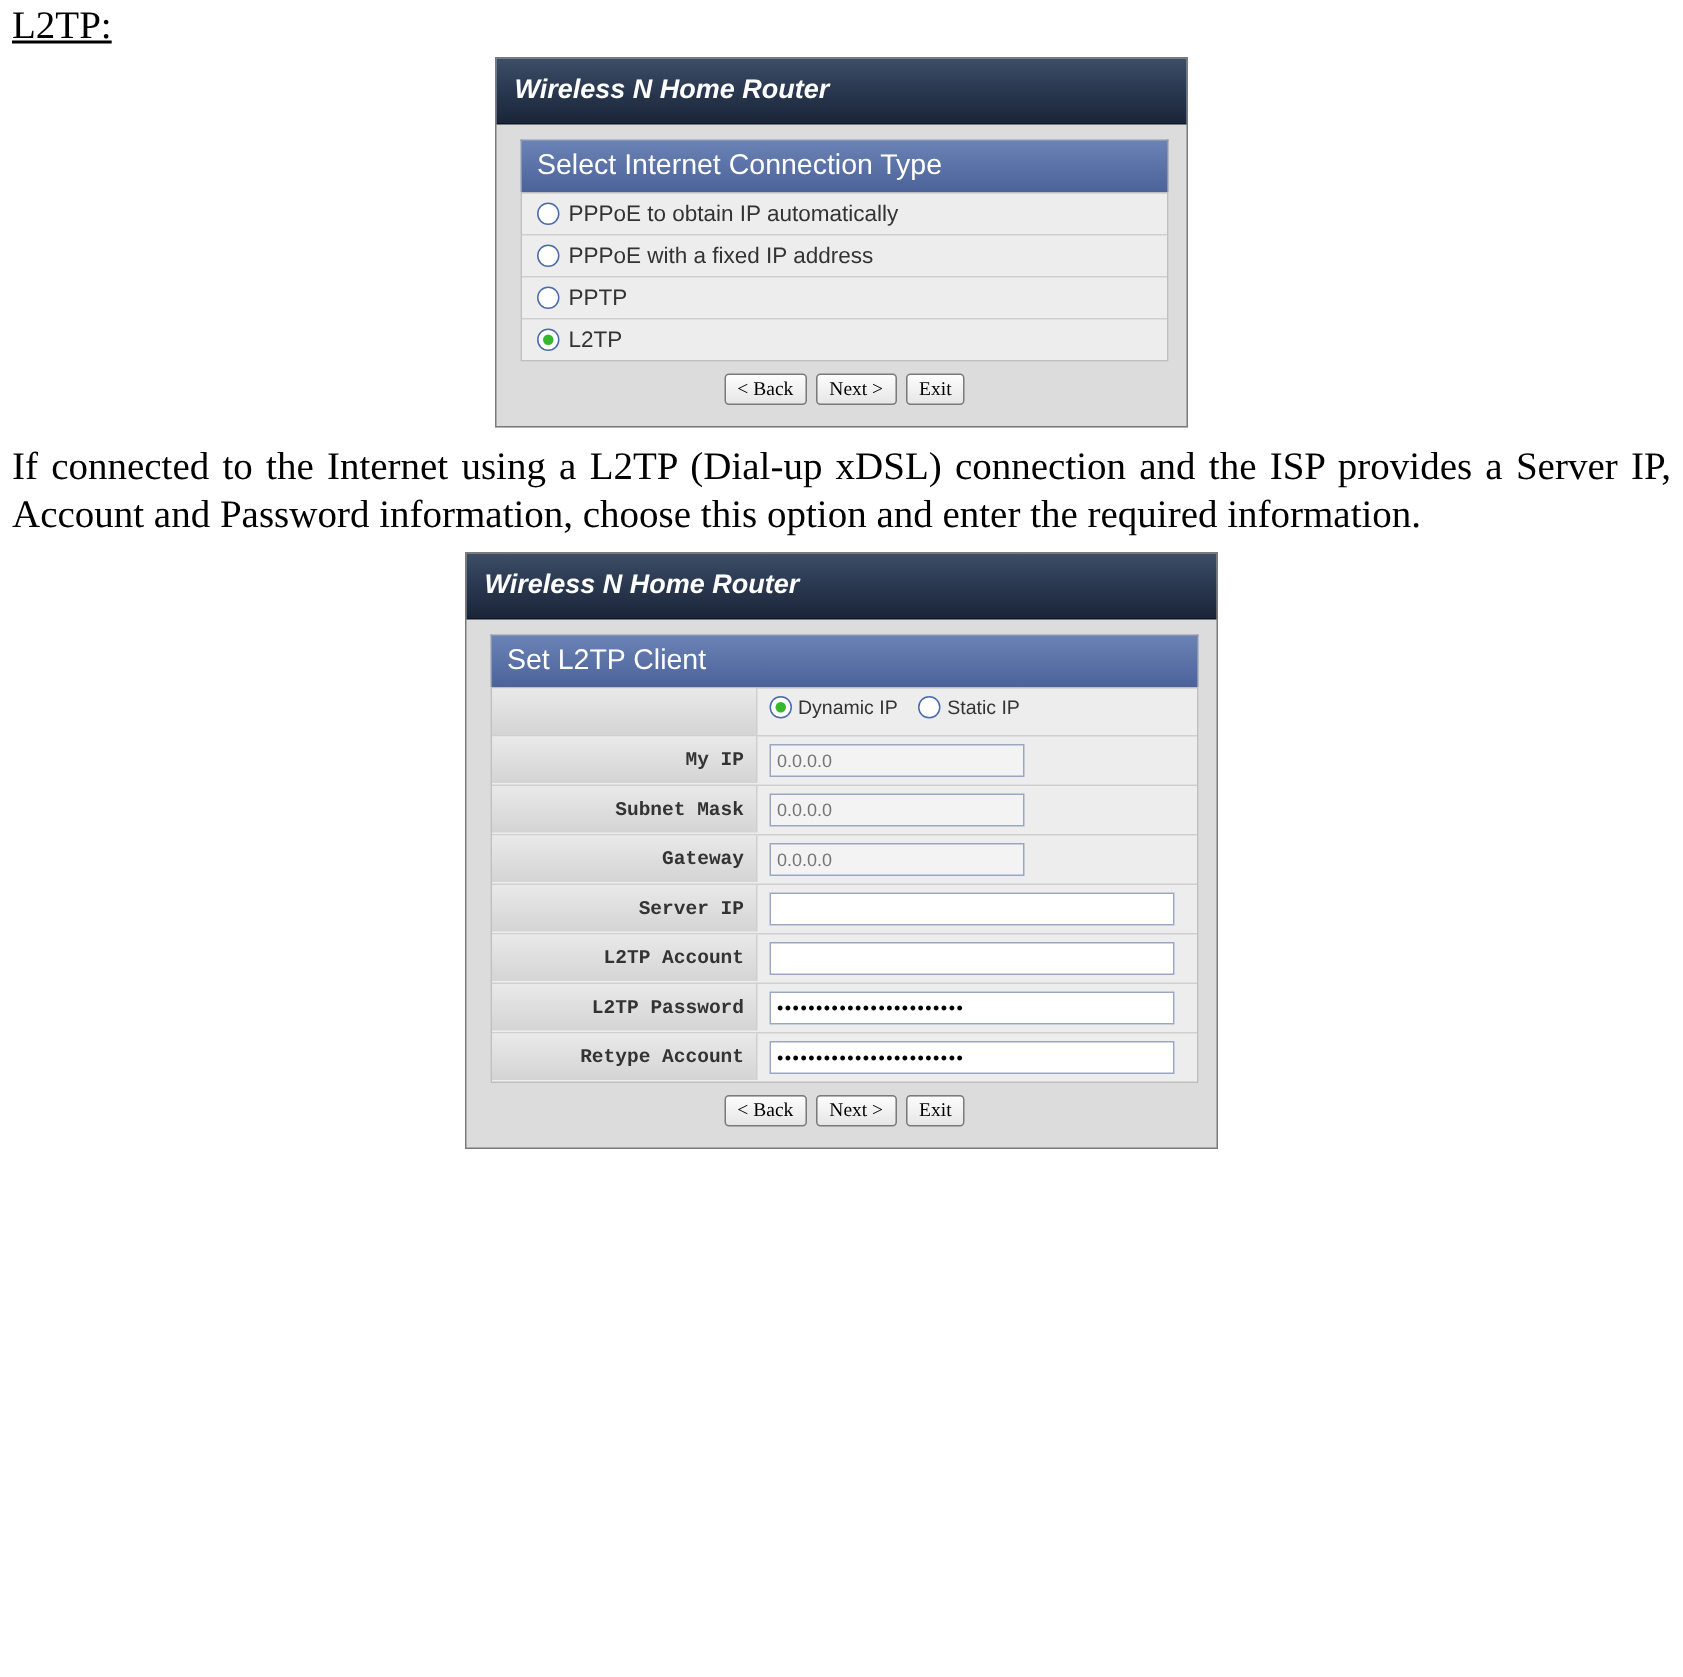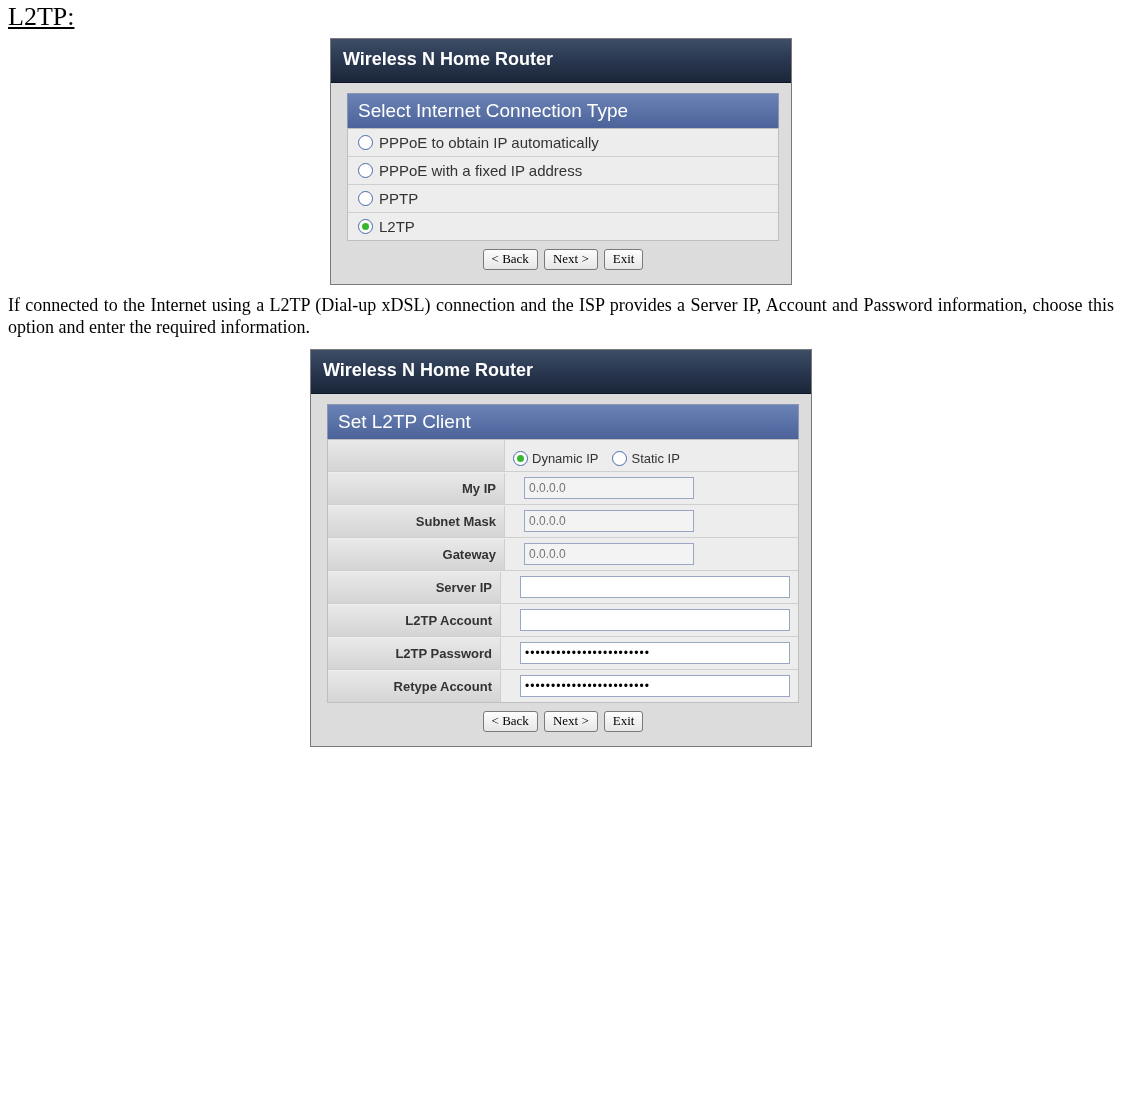--- a/index.html
+++ b/index.html
@@ -17,39 +17,40 @@
   .section-heading {
     text-decoration: underline;
     font-size: 26px;
     margin: 2px 0 6px 0;
   }
   .fig-wrap {
     text-align: center;
     margin: 6px 0 10px 0;
   }
   .paragraph {
-    font-size: 18px;
+    font-size: 26px;
     line-height: 1.22;
     text-align: justify;
     margin: 6px 0 10px 0;
   }
   
   .panel {
     display: inline-block;
     border: 1px solid #7a7a7a;
     background: #dcdcdc;
     text-align: left;
     font-family: Arial, sans-serif;
   }
   .panel.a { width: 460px; }
   .panel.b { width: 500px; }
   .titlebar {
     background: linear-gradient(#3d4e66 0%, #2b3a52 45%, #1a2538 100%);
     color: #fff;
     font-weight: bold;
+    font-style: italic;
     font-size: 18px;
     padding: 10px 12px 12px 12px;
     border-bottom: 1px solid #0e1626;
   }
   .body-wrap { padding: 10px 12px 14px 16px; }
   .blue-header {
     background: linear-gradient(#6a82b5, #4b6399);
     color: #fff;
     font-size: 19px;
     padding: 6px 10px;
@@ -104,51 +105,51 @@
   }
 
   
   .form-tbl {
     background: #ededed;
     border: 1px solid #bfbfbf;
     font-size: 13px;
   }
   .form-row {
     display: flex;
-    align-items: flex-end;
+    align-items: flex-start;
     border-bottom: 1px solid #cfcfcf;
   }
   .form-row:last-child { border-bottom: none; }
   .form-label {
     width: 160px;
     background: linear-gradient(#e9e9e9, #d4d4d4);
     color: #333;
     font-weight: bold;
     font-size: 13px;
     text-align: right;
     padding: 8px 8px;
     border-right: 1px solid #cfcfcf;
+    font-family: Liberation Mono, monospace;
   }
   .form-cell {
     flex: 1;
     padding: 5px 8px;
     display: flex;
     align-items: center;
     gap: 14px;
   }
   .text-input {
     font-family: Arial, sans-serif;
     font-size: 12px;
     border: 1px solid #9aa7c2;
     background: #fff;
     color: #999;
     height: 18px;
     padding: 1px 4px;
     width: 160px;
-    margin-left: 11px;
   }
   .text-input.wide { width: 260px; }
   .text-input.disabled { background: #f3f3f3; color: #b8b8b8; }
   .inline-radio-label {
     display: flex; align-items: center; gap: 4px;
     font-size: 13px; color: #333;
   }
 </style>
 </head>
 <body>

